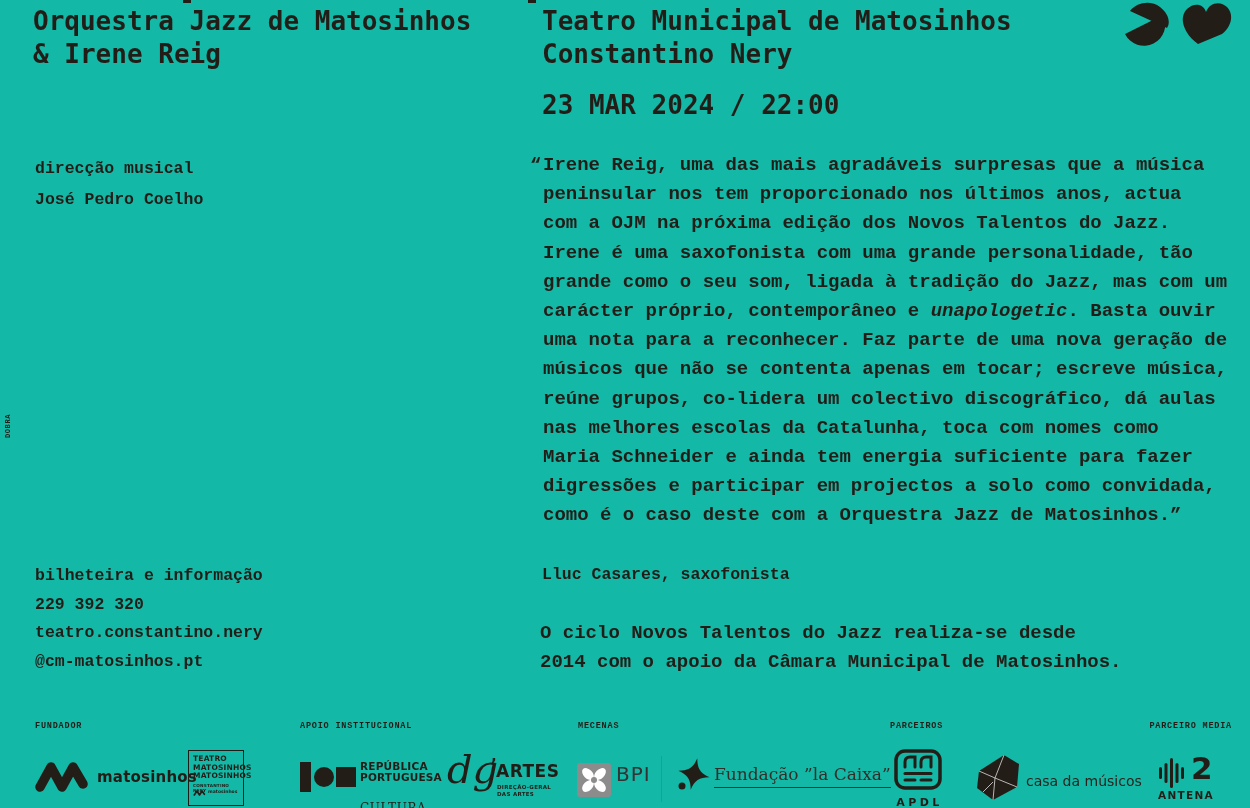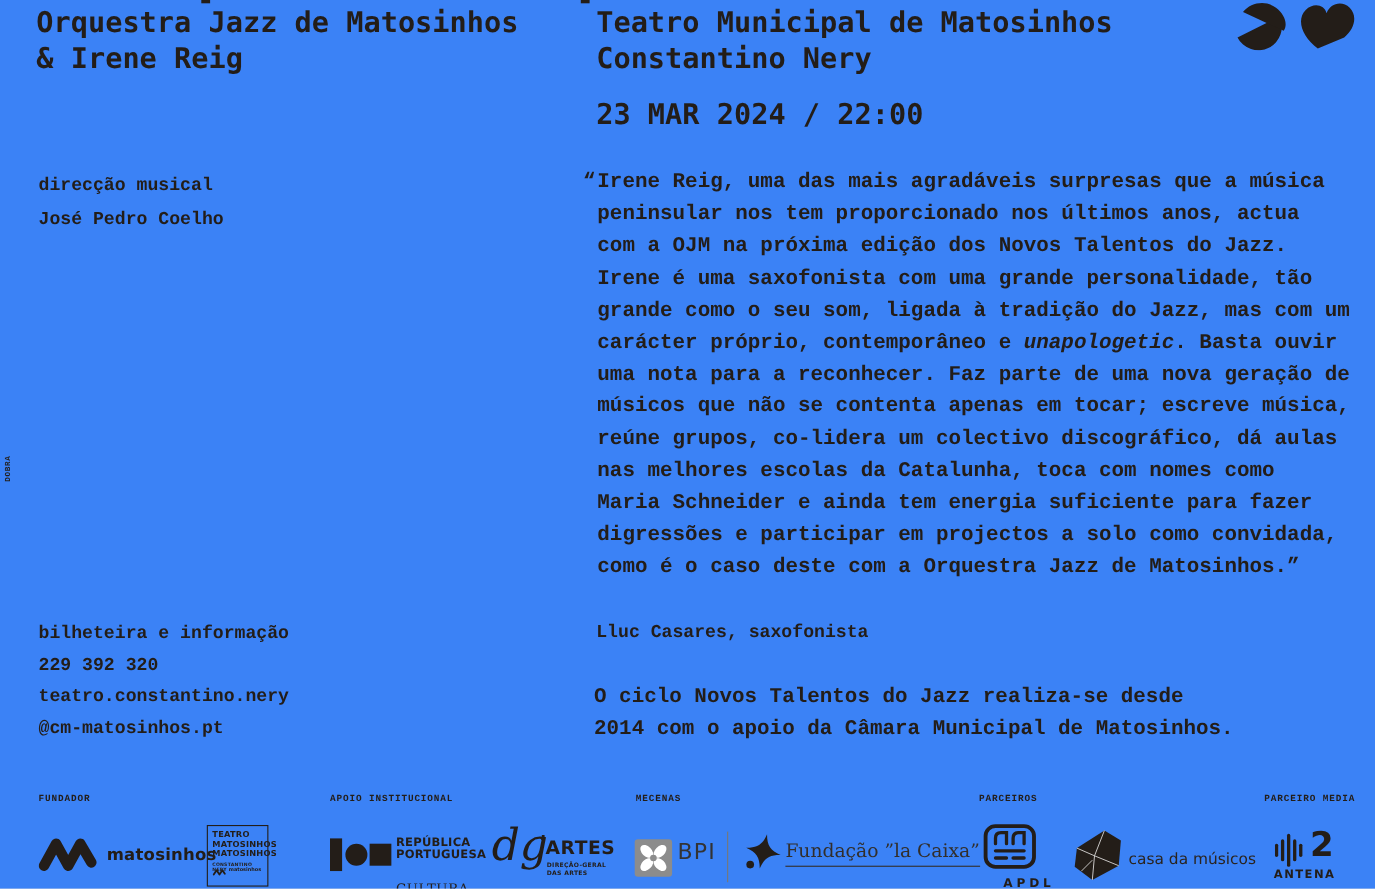--- a/index.html
+++ b/index.html
@@ -1,17 +1,17 @@
 <!DOCTYPE html>
 <html><head>
 <meta charset="utf-8">
 <style>
   html,body{margin:0;padding:0;background:#e8e8e8;}
   #page{
-    position:relative;width:1250px;height:808px;background:#3b82f6;
+    position:relative;width:1250px;height:808px;background:#14b8a6;
     overflow:hidden;color:#231d18;
     font-family:"Liberation Mono",monospace;
   }
   .abs{position:absolute;}
   
   .display{
     font-family:"DejaVu Sans Mono",monospace;font-weight:bold;
     font-size:26px;line-height:33px;white-space:nowrap;letter-spacing:0;
   }
   .title-left{left:33px;top:5px;}
@@ -69,21 +69,21 @@
   .bpi-box{left:577px;top:763px;width:34px;height:34px;background:#8c8c8c;border-radius:3px;}
   .bpi-word{left:616px;top:762px;font-size:20px;font-weight:500;letter-spacing:1px;color:#333;}
   .mecenas-divider{left:661px;top:756px;width:1px;height:46px;background:#777;}
   .lacaixa-star{left:676px;top:757px;}
   .lacaixa-word{
     left:714px;top:764px;font-size:17px;color:#322e2a;
     border-bottom:1.5px solid #322e2a;padding-bottom:3px;white-space:nowrap;
   }
 
   .apdl{left:893px;top:749px;width:50px;text-align:center;}
-  .apdl .name{font-size:11px;font-weight:bold;letter-spacing:3.5px;margin-top:1px;margin-left:19px;}
+  .apdl .name{font-size:11px;font-weight:bold;letter-spacing:3.5px;margin-top:1px;margin-left:3px;}
 
   .cdm-shape{left:973px;top:752px;}
   .cdm-word{left:1026px;top:773px;font-size:14px;color:#2a241f;}
 
   .antena{left:1158px;top:752px;}
   .antena-bars{position:absolute;left:1px;top:5px;}
   .antena .num{position:absolute;left:33px;top:-2px;font-size:31px;font-weight:bold;}
   .antena .name{position:absolute;left:0;top:37px;font-size:10.5px;font-weight:bold;letter-spacing:1.3px;}
 </style>
 </head>

